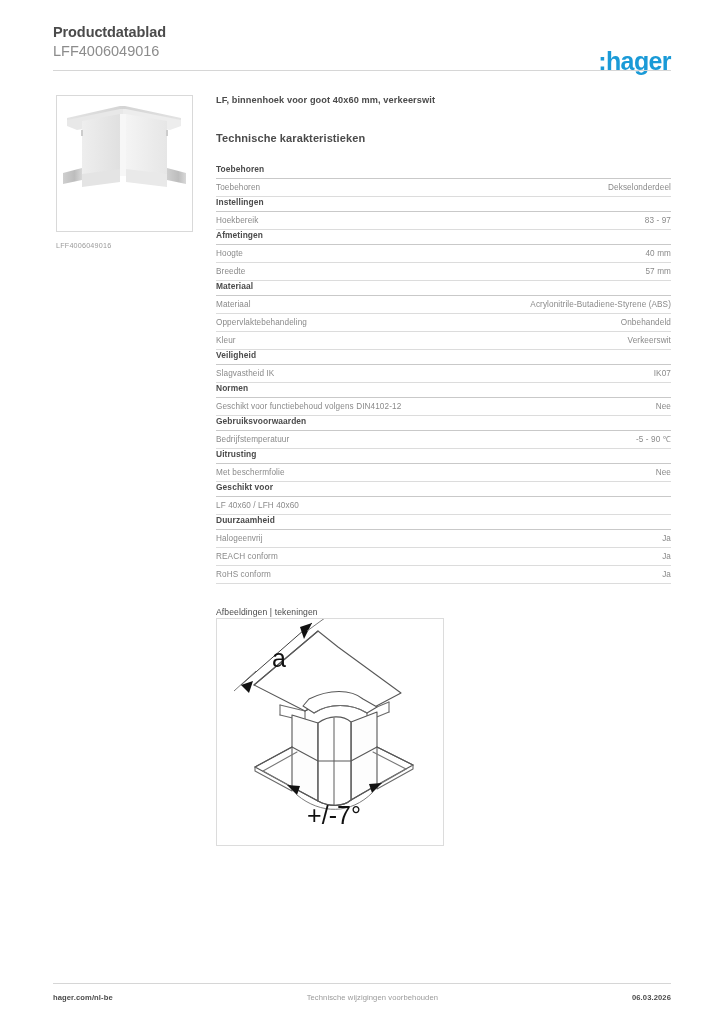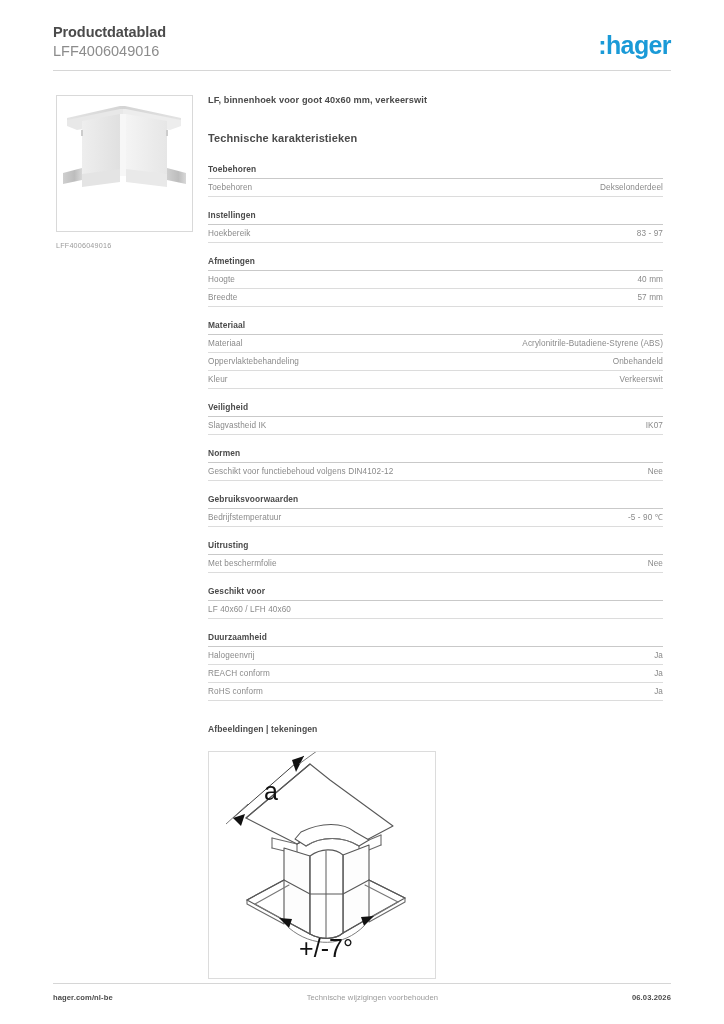--- a/index.html
+++ b/index.html
@@ -41,21 +41,21 @@
     font-size: 14.5px;
     font-weight: normal;
     color: #8c8c8c;
     letter-spacing: 0px;
     line-height: 18px;
     margin-top: 1px;
   }
   .brand-logo {
     position: absolute;
     right: 0;
-    top: 8px;
+    top: 24px;
     font-size: 25px;
     font-weight: bold;
     color: #1a9ad7;
     letter-spacing: -0.6px;
     line-height: 26px;
   }
   .header-rule {
     position: absolute;
     left: 53px;
     top: 70px;
@@ -83,39 +83,39 @@
   .product-caption {
     margin-top: 9px;
     font-size: 7.2px;
     color: #9a9a9a;
     letter-spacing: 0.2px;
   }
 
   
   .spec-col {
     position: absolute;
-    left: 208px;
+    left: 216px;
     top: 95px;
     width: 455px;
   }
   .product-name {
     font-size: 9.2px;
     font-weight: bold;
     color: #4b4b4b;
     letter-spacing: 0.1px;
     margin-bottom: 27px;
   }
   .tech-heading {
     font-size: 11px;
     font-weight: bold;
     color: #4b4b4b;
     letter-spacing: 0.1px;
     margin-bottom: 20px;
   }
-  .group { margin-bottom: 13px; }
+  .group { }
   .group-title {
     font-size: 8.4px;
     font-weight: bold;
     color: #4b4b4b;
     letter-spacing: 0.1px;
     padding-bottom: 4px;
     border-bottom: 1px solid #c9c9c9;
   }
   .row {
     display: flex;
@@ -126,25 +126,25 @@
     border-bottom: 1px solid #dcdcdc;
     padding: 3.5px 0 3.5px 0;
     line-height: 10px;
   }
   .row .k { letter-spacing: 0.1px; white-space: nowrap; }
   .row .v { letter-spacing: 0.1px; text-align: right; white-space: nowrap; padding-left: 43px; }
 
   
   .drawing-heading {
     font-size: 8.6px;
-    font-weight: bold;
+    font-weight: normal;
     color: #4b4b4b;
     letter-spacing: 0.1px;
     margin-top: 23px;
-    margin-bottom: 17px;
+    margin-bottom: 1px;
   }
   .drawing-frame {
     width: 228px;
     height: 228px;
     border: 1px solid #dcdcdc;
     box-sizing: border-box;
     background: #fff;
   }
 
   

